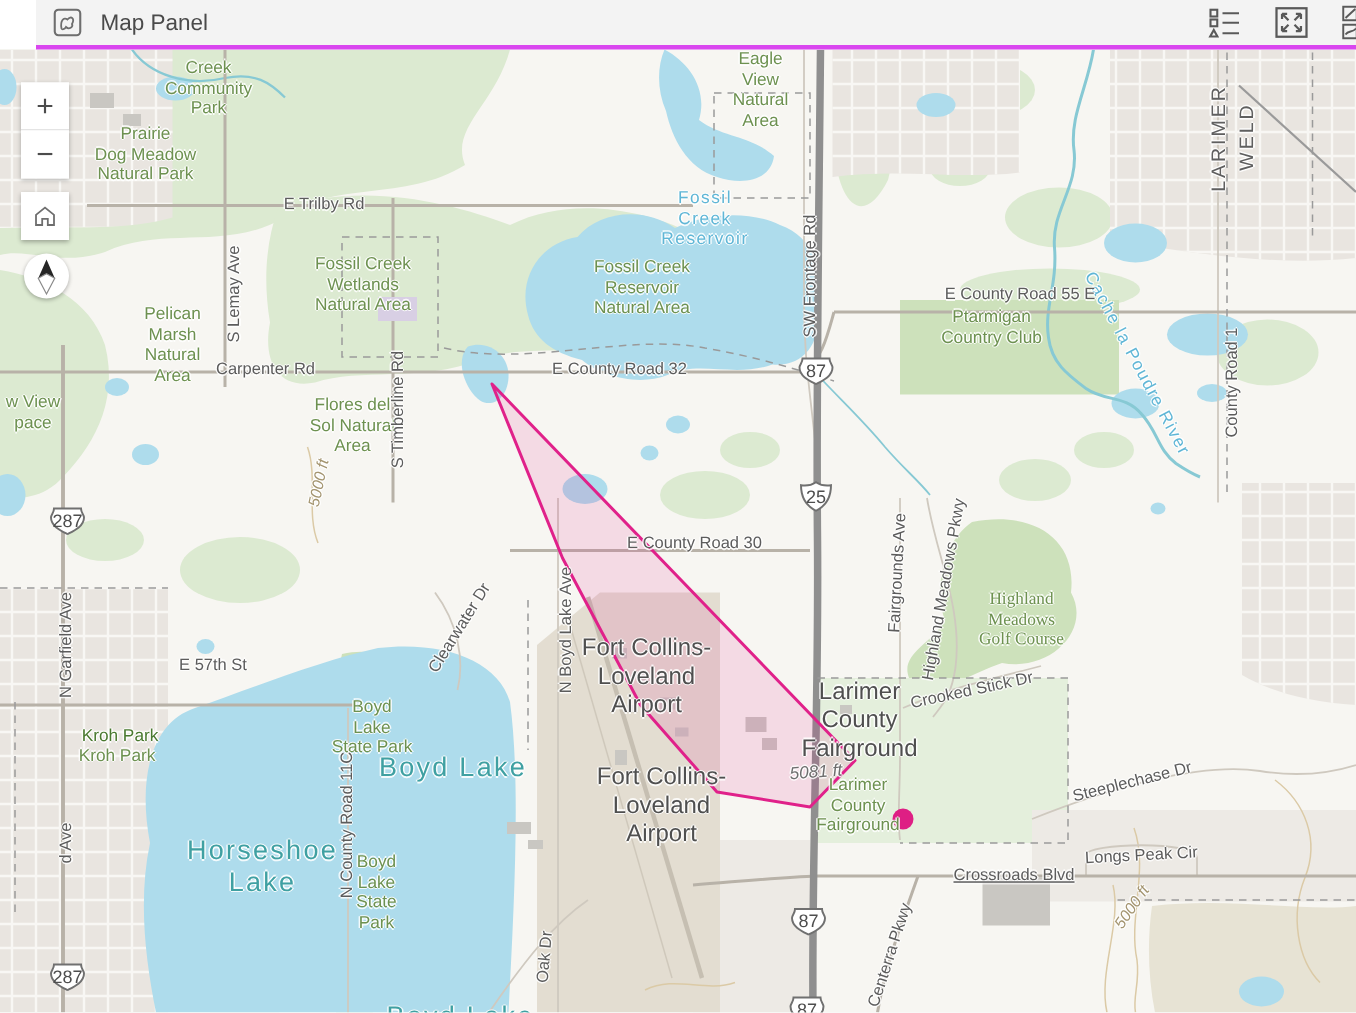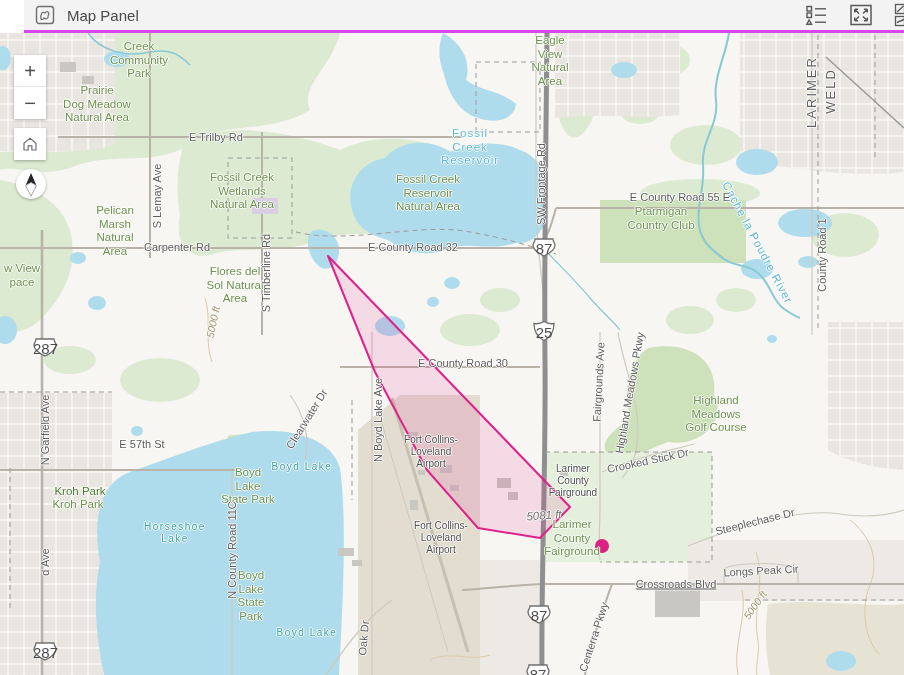--- a/index.html
+++ b/index.html
@@ -19,31 +19,31 @@
     overflow:hidden; background:#f7f6f2; cursor:grab; }
   #basesvg { position:absolute; left:0; top:0; }
   
   .lbl { position:absolute; transform:translate(-50%,-50%); white-space:pre-line;
     text-align:center; line-height:1.18; pointer-events:none;
     text-shadow:-1px 0 0 rgba(255,255,255,.85), 1px 0 0 rgba(255,255,255,.85),
                 0 -1px 0 rgba(255,255,255,.85), 0 1px 0 rgba(255,255,255,.85); }
   .park   { color:#6d9150; font-size:11.5px; }
   .park-dark { color:#49792f; font-size:11.5px; }
   .water  { color:#5fb6d6; font-size:11.5px; letter-spacing:1px; }
-  .lake   { color:#3fa0a2; font-size:10px; letter-spacing:1.5px; }
+  .lake   { color:#3fa0a2; font-size:18px; letter-spacing:1.5px;margin-top:45px; }
   .road   { color:#5c5c5c; font-size:11px; }
-  .place  { color:#4f4f4f; font-size:10px; }
+  .place  { color:#4f4f4f; font-size:16px; }
   .county { color:#5f5f5f; font-size:13px; letter-spacing:2px; }
   .contour{ color:#a3946f; font-size:10.5px; font-style:italic; }
   .elev   { color:#6e6e6e; font-size:11.5px; font-style:italic; }
   
   .shield { position:absolute; transform:translate(-50%,-50%); width:24px; height:22px; pointer-events:none; }
   .shield svg { position:absolute; left:0; top:0; }
   .shield span { position:absolute; left:0; top:4px; width:100%; text-align:center;
-    font-size:15px; color:#4e4e4e; }
+    font-size:12px; color:#4e4e4e; }
   
   .ctl { position:absolute; background:#fff; box-shadow:0 1px 3px rgba(0,0,0,.3); z-index:40; }
   #zoom-group { left:14px; top:22px; width:32px; }
   .zbtn { width:32px; height:32px; background:#fff; border:none; font-size:20px;
     color:#4c4c4c; cursor:pointer; display:block; line-height:30px; }
   #zoom-in { border-bottom:1px solid #e4e4e4; }
   #home-btn { left:14px; top:95px; width:32px; height:32px; border:none; cursor:pointer;
     color:#6e6e6e; display:flex; align-items:center; justify-content:center; }
   #compass { left:16px; top:136px; width:30px; height:30px; border-radius:50%;
     border:none; cursor:pointer; display:flex; align-items:center; justify-content:center; }
@@ -262,41 +262,41 @@
     <polygon id="highlight-poly" points="328,256 570,507 540,538 478,528 427,470 375,372" fill="rgba(224,33,138,0.13)" stroke="#e0218a" stroke-width="2" stroke-linejoin="round"></polygon>
     <circle id="highlight-dot" cx="602" cy="546" r="7" fill="#de1f84"></circle>
   </svg>
 
   <div id="label-layer">
       <div class="lbl park" style="left: 139px; top: 27px; transform: translate(-50%, -50%) rotate(0deg);">Creek
 Community
 Park</div>
       <div class="lbl park" style="left: 97px; top: 71px; transform: translate(-50%, -50%) rotate(0deg);">Prairie
 Dog Meadow
-Natural Area</div>
-      <div class="lbl park" style="left: 507px; top: 28px; transform: translate(-50%, -50%) rotate(0deg); margin-left: 43px;">Eagle
+Natural Park</div>
+      <div class="lbl park" style="left: 507px; top: 28px; transform: translate(-50%, -50%) rotate(0deg);">Eagle
 View
 Natural
 Area</div>
       <div class="lbl park" style="left: 242px; top: 158px; transform: translate(-50%, -50%) rotate(0deg);">Fossil Creek
 Wetlands
 Natural Area</div>
       <div class="lbl park" style="left: 428px; top: 160px; transform: translate(-50%, -50%) rotate(0deg);">Fossil Creek
 Reservoir
 Natural Area</div>
       <div class="lbl park" style="left: 115px; top: 198px; transform: translate(-50%, -50%) rotate(0deg);">Pelican
 Marsh
 Natural
 Area</div>
       <div class="lbl park" style="left: 235px; top: 252px; transform: translate(-50%, -50%) rotate(0deg);">Flores del
 Sol Natural
 Area</div>
       <div class="lbl park" style="left: 661px; top: 186px; transform: translate(-50%, -50%) rotate(0deg);">Ptarmigan
 Country Club</div>
-      <div class="lbl park" style="left: 716px; top: 381px; transform: translate(-50%, -50%) rotate(0deg);">Highland
+      <div class="lbl park" style="left: 681px; top: 381px; transform: translate(-50%, -50%) rotate(0deg); font-family: Liberation Serif, serif;">Highland
 Meadows
 Golf Course</div>
       <div class="lbl park" style="left: 248px; top: 453px; transform: translate(-50%, -50%) rotate(0deg);">Boyd
 Lake
 State Park</div>
       <div class="lbl park-dark" style="left: 80px; top: 459px; transform: translate(-50%, -50%) rotate(0deg);">Kroh Park</div>
       <div class="lbl park" style="left: 78px; top: 472px; transform: translate(-50%, -50%) rotate(0deg);">Kroh Park</div>
       <div class="lbl park" style="left: 251px; top: 563px; transform: translate(-50%, -50%) rotate(0deg);">Boyd
 Lake
 State

